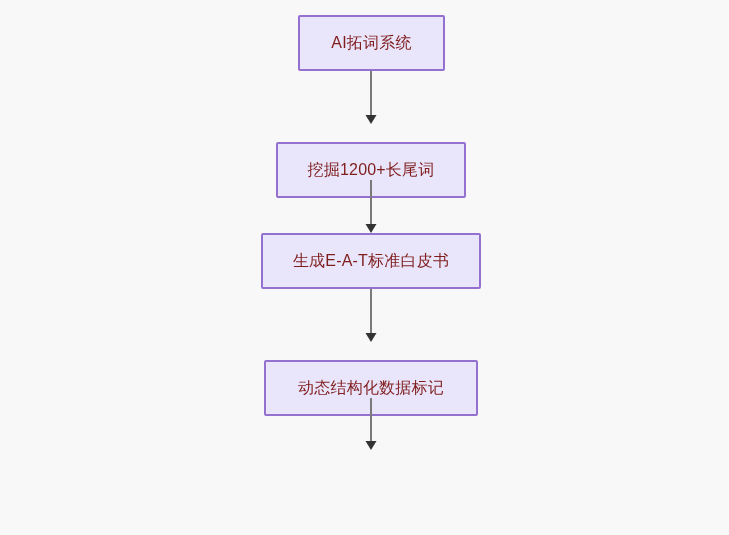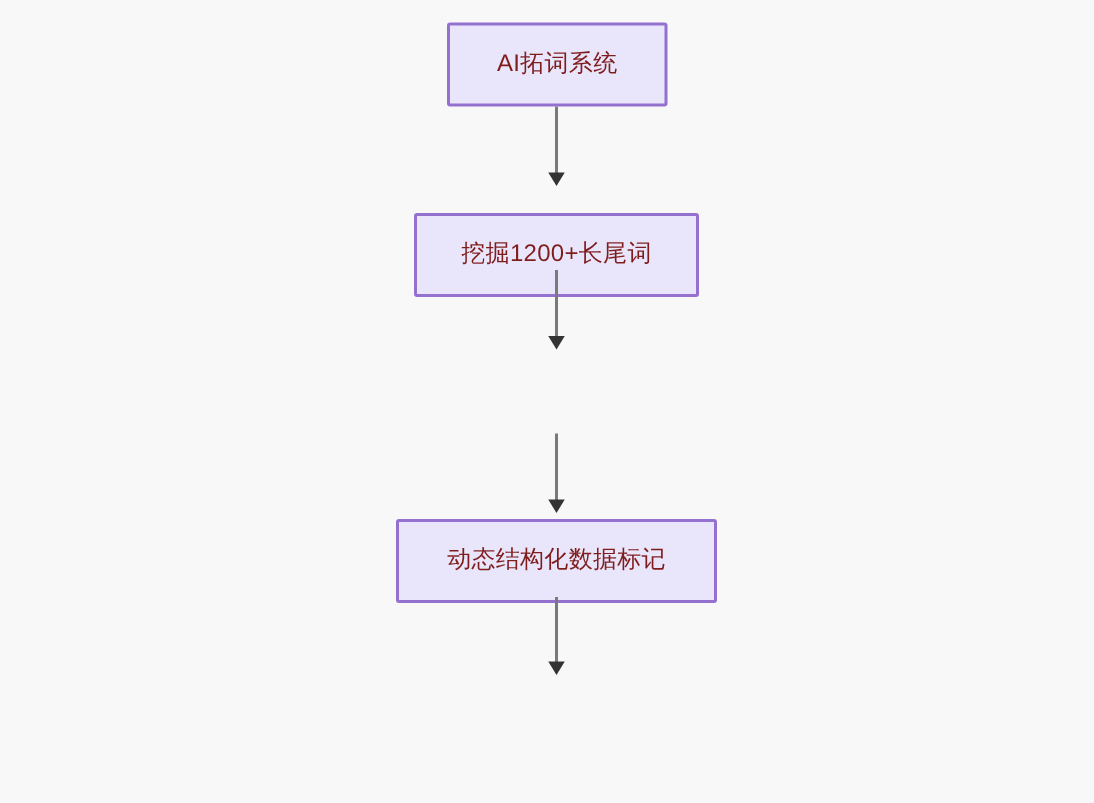--- a/index.html
+++ b/index.html
@@ -49,21 +49,21 @@
   }
   .flow-edge svg {
     display: block;
     overflow: visible;
   }
 
   
   .node-0 { left: 298px; top: 15px;  width: 147px; height: 56px; }
   .node-1 { left: 276px; top: 124px; width: 190px; height: 56px; margin-top: 18px; }
   .node-2 { left: 261px; top: 233px; width: 220px; height: 56px; }
-  .node-3 { left: 264px; top: 346px; width: 214px; height: 56px; }
+  .node-3 { left: 264px; top: 360px; width: 214px; height: 56px; }
   .node-4 { left: 254px; top: 450px; width: 234px; height: 56px; }
 
   
   .edge-0 { left: 365px; top: 71px;  height: 53px; }
   .edge-1 { left: 365px; top: 180px; height: 53px; }
   .edge-2 { left: 365px; top: 289px; height: 53px; }
   .edge-3 { left: 365px; top: 398px; height: 52px; }
 </style>
 </head>
 <body>
@@ -71,20 +71,23 @@
 <div id="flowchart-canvas">
 
   <div class="flow-node node-0">
     <span class="flow-node-label">AI拓词系统</span>
   </div>
 
   <div class="flow-node node-1">
     <span class="flow-node-label">挖掘1200+长尾词</span>
   </div>
 
+  <div class="flow-node node-2">
+    <span class="flow-node-label">生成E-A-T标准白皮书</span>
+  </div>
 
   <div class="flow-node node-3">
     <span class="flow-node-label">动态结构化数据标记</span>
   </div>
 
 
   <div class="flow-edge edge-0">
     <svg width="12" height="53" viewBox="0 0 12 53" aria-hidden="true">
       <line x1="6" y1="0" x2="6" y2="45" stroke="#7a7a7a" stroke-width="2"></line>
       <polygon points="0.5,44 11.5,44 6,53" fill="#333333"></polygon>

